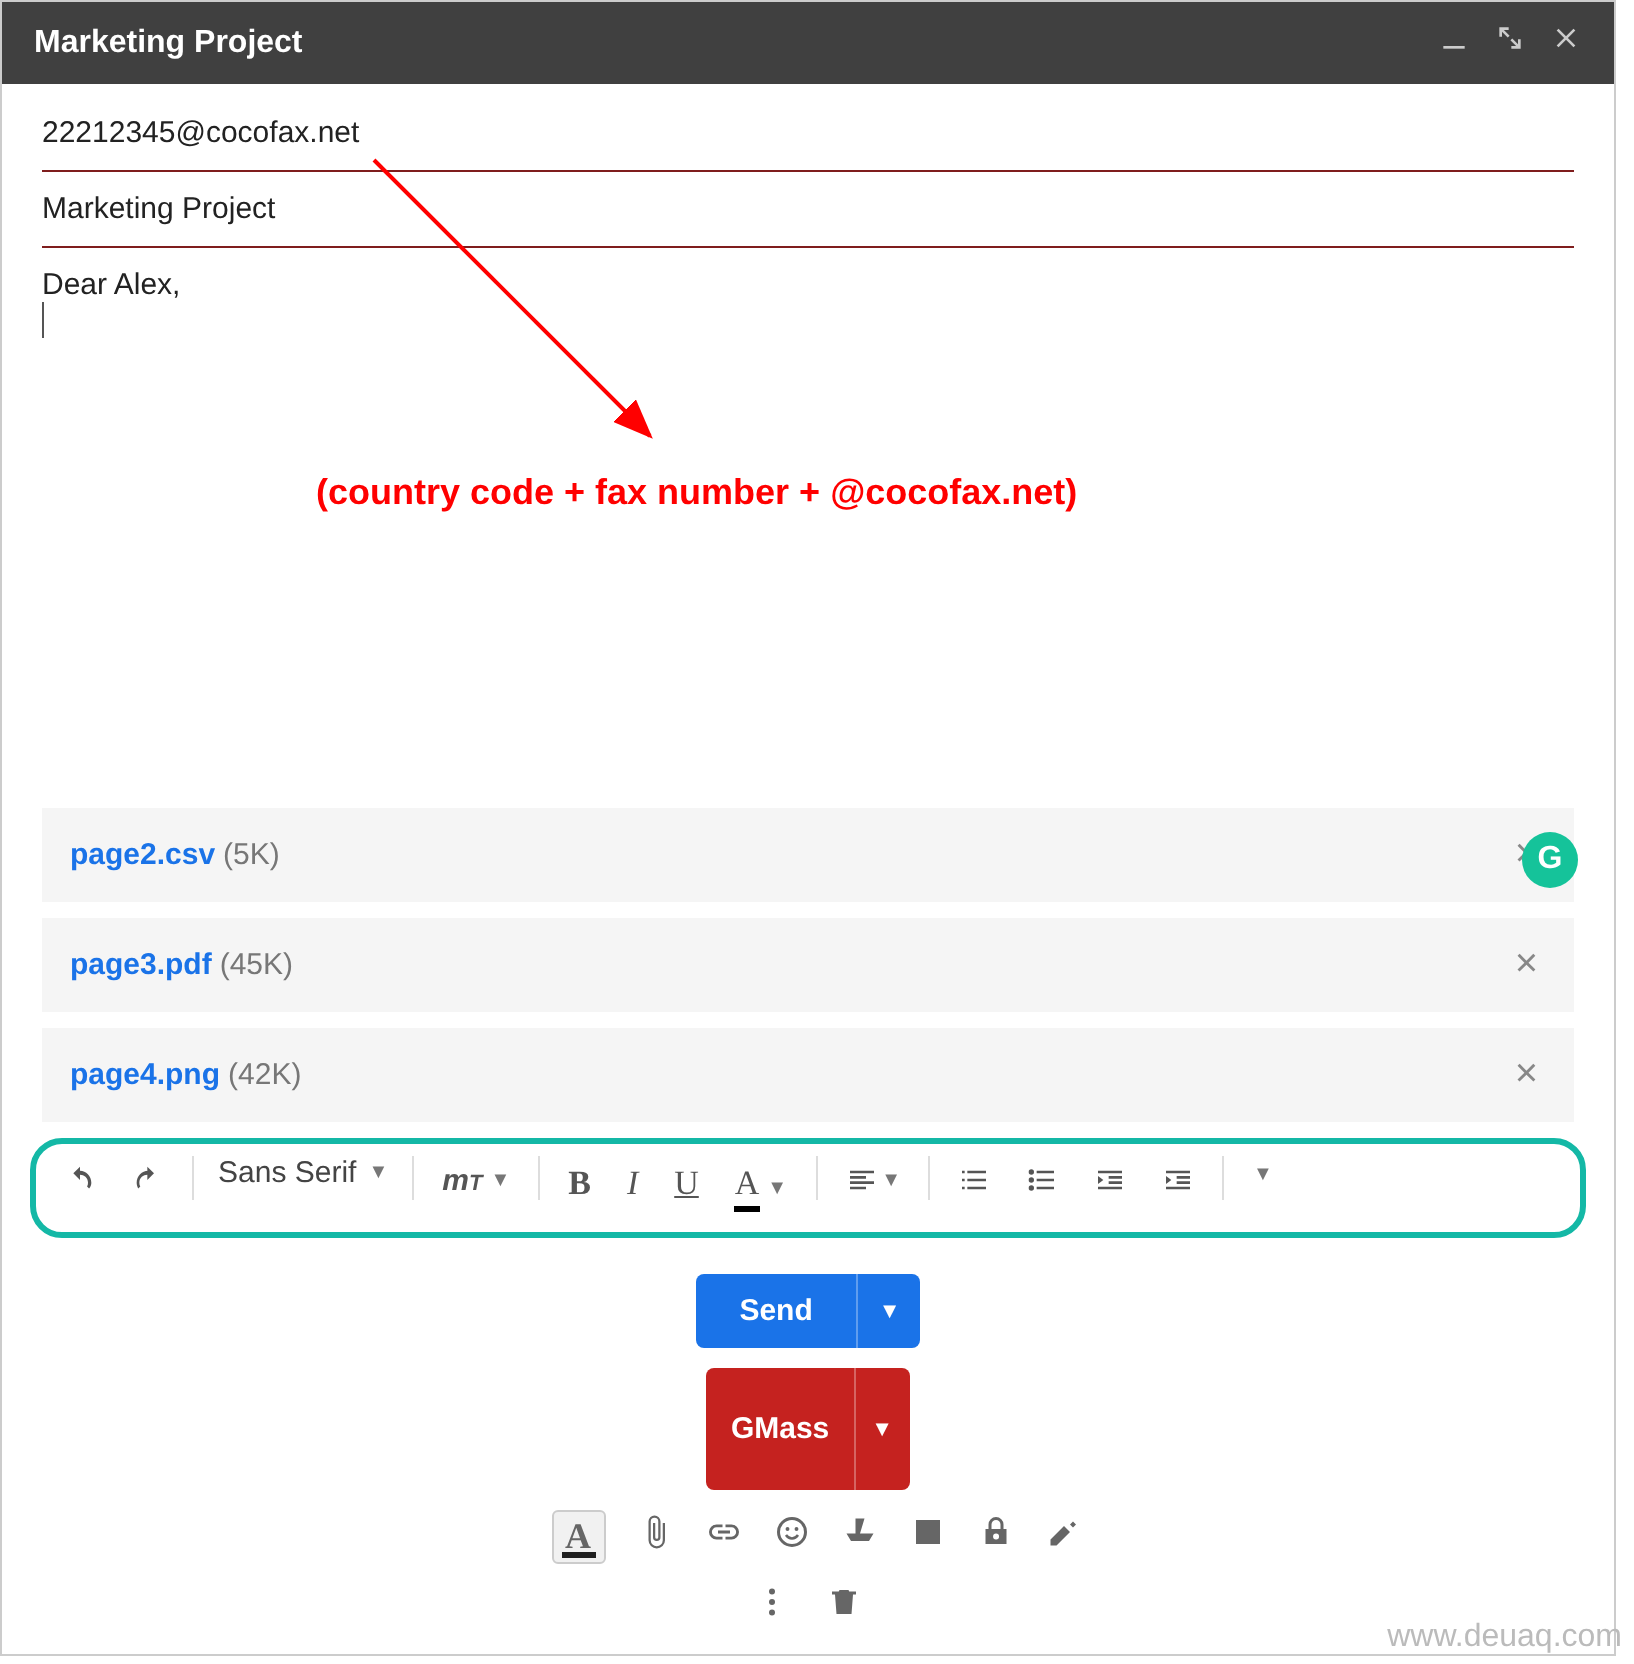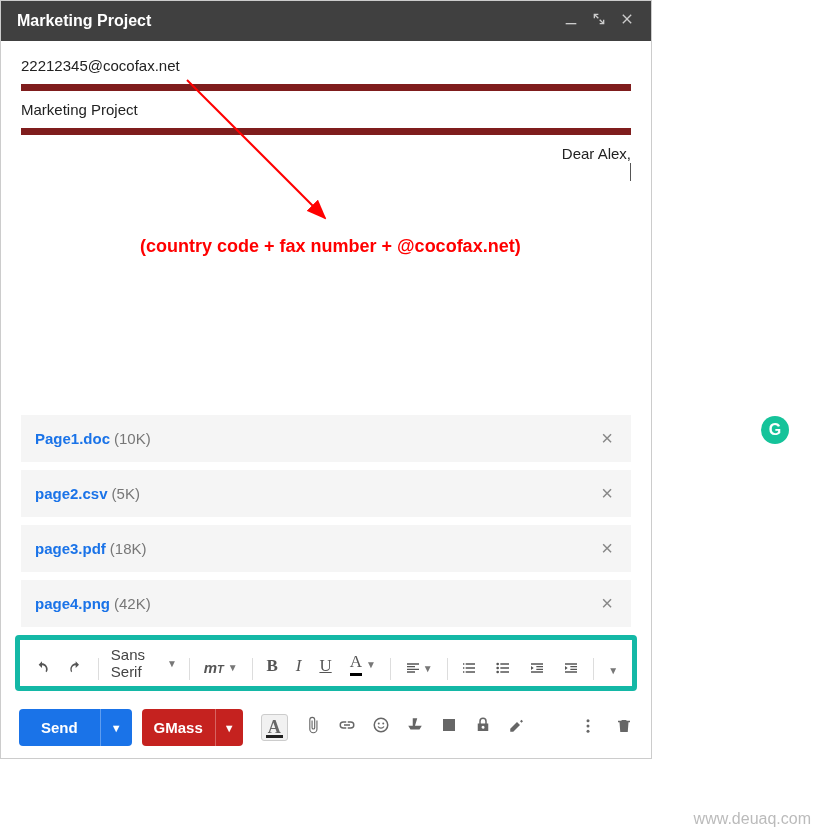--- a/index.html
+++ b/index.html
@@ -1,45 +1,45 @@
 <!DOCTYPE html>
 <html><head>
 <meta charset="utf-8">
 <style>
 * { box-sizing: border-box; margin: 0; padding: 0; }
 body { font-family: Arial, sans-serif; background: #fff; width: 817px; height: 832px; position: relative; }
-.compose { width: 652px; border: 1px solid #ccc; background: #fff; }
+.compose { width: 808px; border: 1px solid #ccc; background: #fff; }
 .header { background: #404040; color: #fff; display: flex; align-items: center; padding: 10px 16px; font-size: 16px; font-weight: bold; }
 .header-title { flex: 1; }
 .header-icons { display: flex; gap: 12px; align-items: center; }
 .header-icons span { cursor: pointer; font-size: 16px; color: #ccc; }
 .fields { padding: 6px 20px 0 20px; }
-.field-row { border-bottom: 7px solid #7f1d1d; padding: 10px 0; font-size: 15px; color: #222; }
-.body-area { padding: 10px 20px; font-size: 15px; color: #222; min-height: 280px; position: relative; text-align: right; }
+.field-row { border-bottom: 1px solid #7f1d1d; padding: 10px 0; font-size: 15px; color: #222; }
+.body-area { padding: 10px 20px; font-size: 15px; color: #222; min-height: 280px; position: relative; }
 .cursor-line { border-left: 1px solid #555; height: 18px; display: inline-block; vertical-align: middle; }
 .annotation-svg { position: absolute; top: 70px; left: 140px; width: 500px; height: 200px; pointer-events: none; }
-.annotation-text { color: #ff0000; font-weight: bold; font-size: 18px; position: absolute; top: 236px; left: 140px; }
+.annotation-text { color: #ff0000; font-weight: bold; font-size: 18px; position: absolute; top: 236px; left: 158px; }
 .grammar-badge { position: absolute; right: 28px; top: 416px; width: 28px; height: 28px; background: #15c39a; border-radius: 50%; color: #fff; display: flex; align-items: center; justify-content: center; font-weight: bold; font-size: 16px; }
 .attachments { padding: 0 20px; }
 .attachment { background: #f5f5f5; padding: 12px 14px; margin-bottom: 8px; display: flex; align-items: center; font-size: 15px; }
 .attachment .fname { color: #1a73e8; font-weight: bold; }
 .attachment .fsize { color: #777; margin-left: 4px; }
 .attachment .spacer { flex: 1; }
 .attachment .remove { color: #888; font-size: 20px; cursor: pointer; padding: 0 4px; }
-.format-bar { border: 5px solid #14b8a6; border-radius: 4px; margin: 6px 14px; padding: 6px 8px; display: flex; align-items: flex-end; gap: 6px; background: #fff; }
+.format-bar { border: 3px solid #14b8a6; border-radius: 16px; margin: 6px 14px; padding: 6px 8px; display: flex; align-items: flex-start; gap: 6px; background: #fff; }
 .format-bar .fbtn { color: #555; padding: 4px 6px; cursor: pointer; display: flex; align-items: center; font-size: 16px; }
 .format-bar .divider { width: 1px; height: 22px; background: #ddd; margin: 0 2px; }
 .font-select { display: flex; align-items: center; gap: 6px; font-size: 15px; color: #444; padding: 0 4px; }
 .caret-down { font-size: 10px; color: #777; }
-.action-bar { padding: 12px 18px; display: flex; align-items: center; gap: 10px; }
+.action-bar { padding: 12px 18px; display: flex; align-items: center; gap: 10px; flex-direction: column; }
 .send-btn { background: #1a73e8; color: #fff; border-radius: 4px; display: flex; overflow: hidden; }
 .send-btn .send-main { padding: 10px 22px; font-weight: bold; font-size: 15px; cursor: pointer; }
 .send-btn .send-drop { border-left: 1px solid rgba(255,255,255,0.3); padding: 10px 10px; cursor: pointer; font-size: 11px; display:flex; align-items:center;}
 .gmass-btn { background: #c5221f; color: #fff; border-radius: 4px; display: flex; overflow: hidden; }
-.gmass-btn .gmass-main { padding: 10px 12px; font-weight: bold; font-size: 15px; cursor: pointer; }
+.gmass-btn .gmass-main { padding: 22px 12px; font-weight: bold; font-size: 15px; cursor: pointer; }
 .gmass-btn .gmass-drop { border-left: 1px solid rgba(255,255,255,0.3); padding: 10px 8px; cursor: pointer; font-size:11px; display:flex; align-items:center;}
 .action-icons { display: flex; align-items: center; gap: 16px; margin-left: 8px; flex:1; }
 .action-icons .aicon { color: #666; cursor: pointer; font-size: 18px; }
 .text-color-icon { background: #f1f1f1; border: 1px solid #ccc; border-radius: 3px; padding: 2px 6px; font-family: serif; font-weight: bold; position: relative; }
 .text-color-icon .underline-red { position: absolute; bottom: 2px; left: 4px; right: 4px; height: 3px; background: #202020; }
 .right-icons { display: flex; align-items: center; gap: 18px; }
 .watermark { position: absolute; right: 6px; bottom: 4px; font-size: 16px; color: #bbb; font-family: sans-serif; }
 svg.icon { width: 18px; height: 18px; fill: #666; }
 svg.icon-sm { width: 16px; height: 16px; fill: #555; }
 .tt-icon { font-size: 15px; font-weight: bold; font-style: italic; }
@@ -89,34 +89,28 @@
     <line x1="47" y1="10" x2="185" y2="148" stroke="#ff0000" stroke-width="2" marker-end="url(#arrowhead)"></line>
   </svg>
   <div class="annotation-text">(country code + fax number + @cocofax.net)</div>
 
   <div class="grammar-badge">
     <span>G</span>
   </div>
 
   <div class="attachments">
     <div class="attachment">
-      <span class="fname">Page1.doc</span>
-      <span class="fsize">(10K)</span>
-      <span class="spacer"></span>
-      <span class="remove">×</span>
-    </div>
-    <div class="attachment">
       <span class="fname">page2.csv</span>
       <span class="fsize">(5K)</span>
       <span class="spacer"></span>
       <span class="remove">×</span>
     </div>
     <div class="attachment">
       <span class="fname">page3.pdf</span>
-      <span class="fsize">(18K)</span>
+      <span class="fsize">(45K)</span>
       <span class="spacer"></span>
       <span class="remove">×</span>
     </div>
     <div class="attachment">
       <span class="fname">page4.png</span>
       <span class="fsize">(42K)</span>
       <span class="spacer"></span>
       <span class="remove">×</span>
     </div>
   </div>

